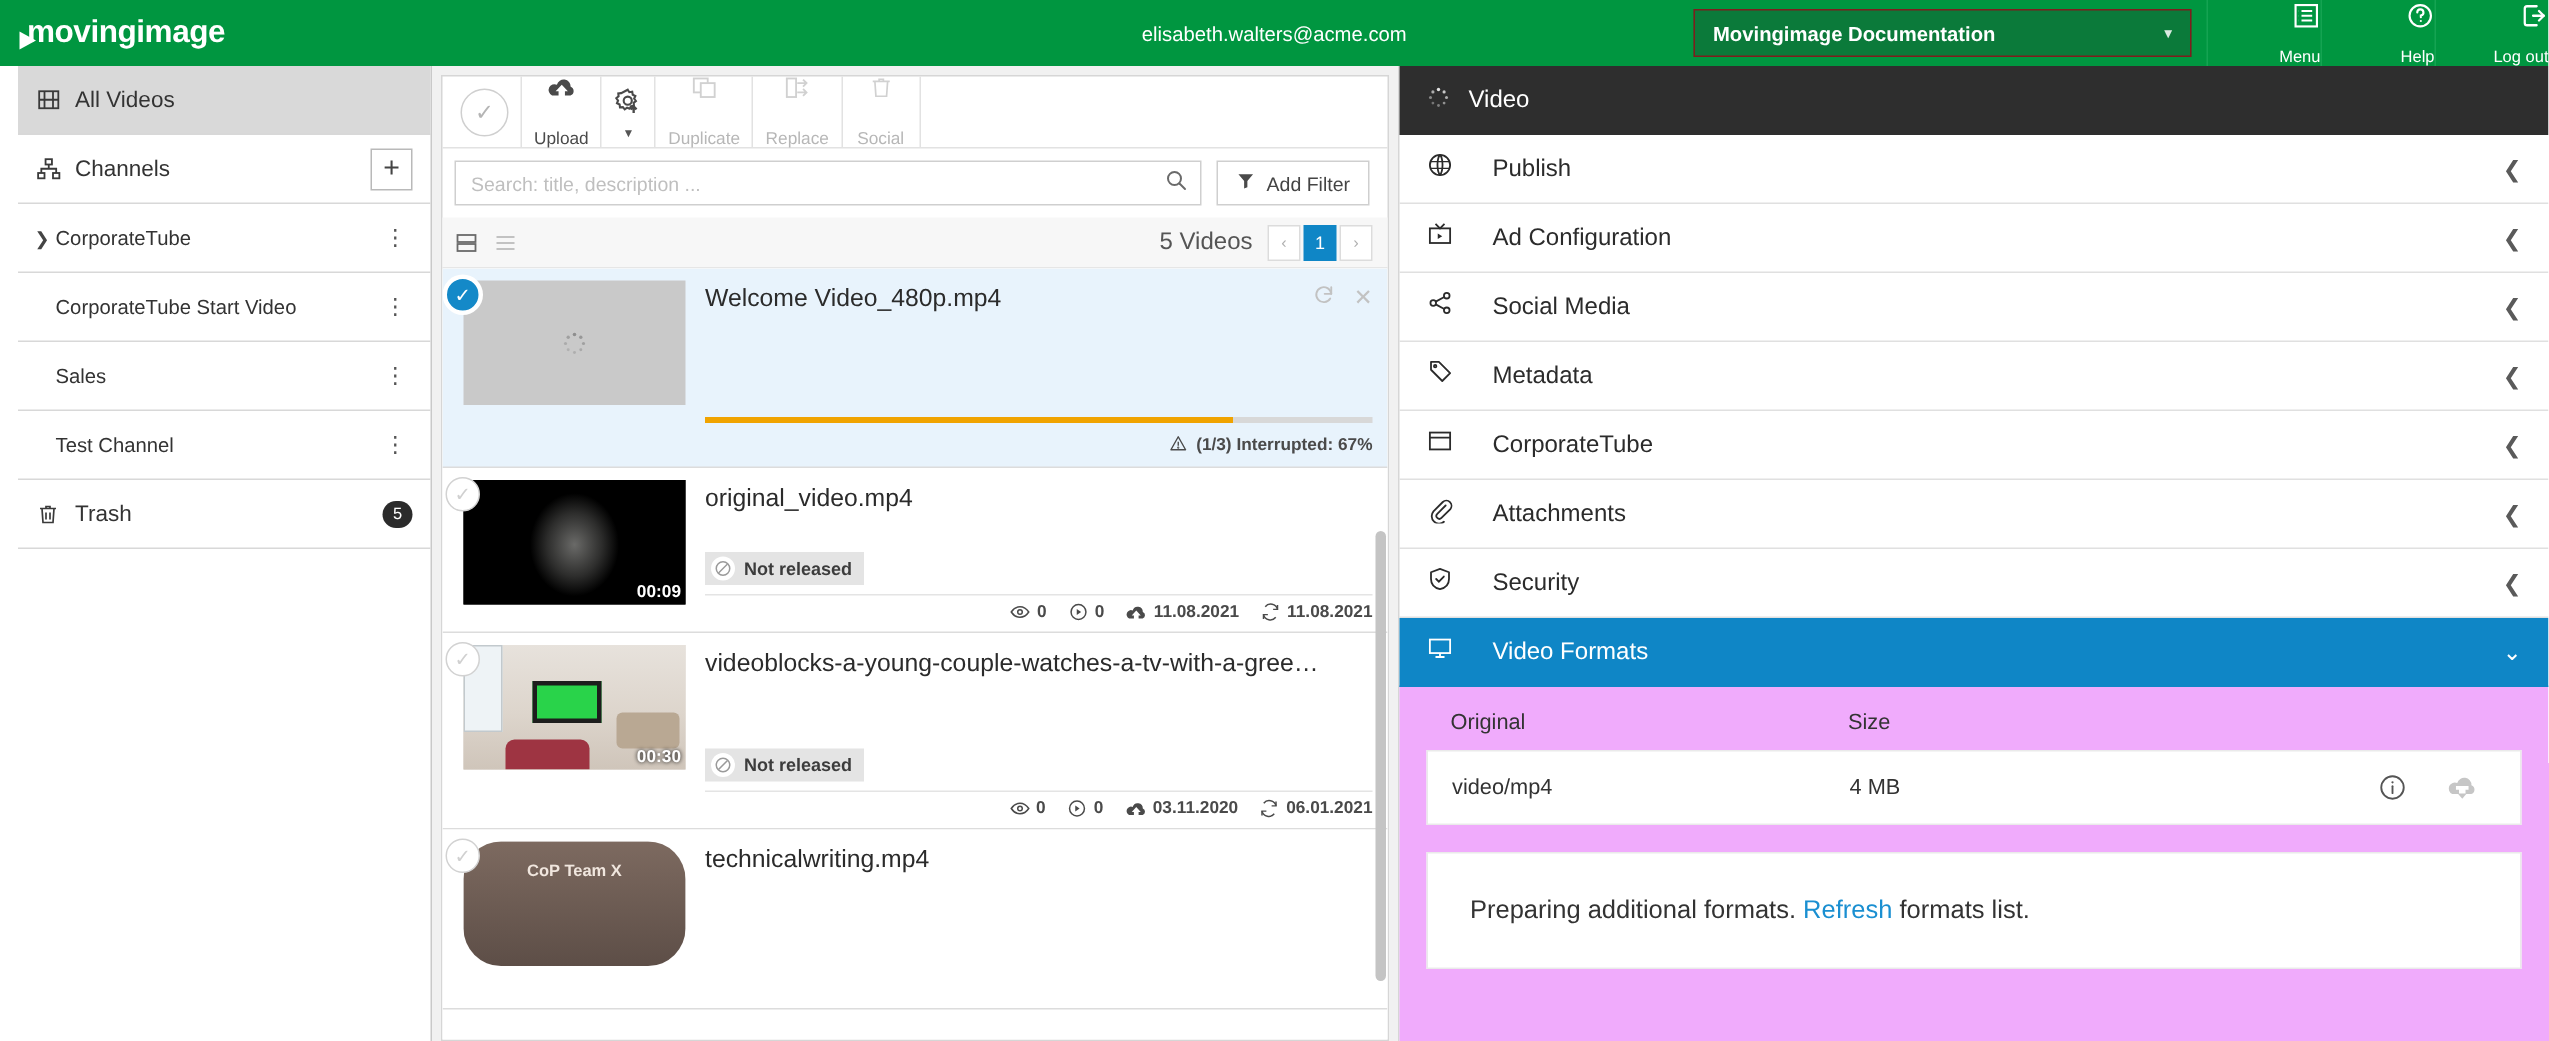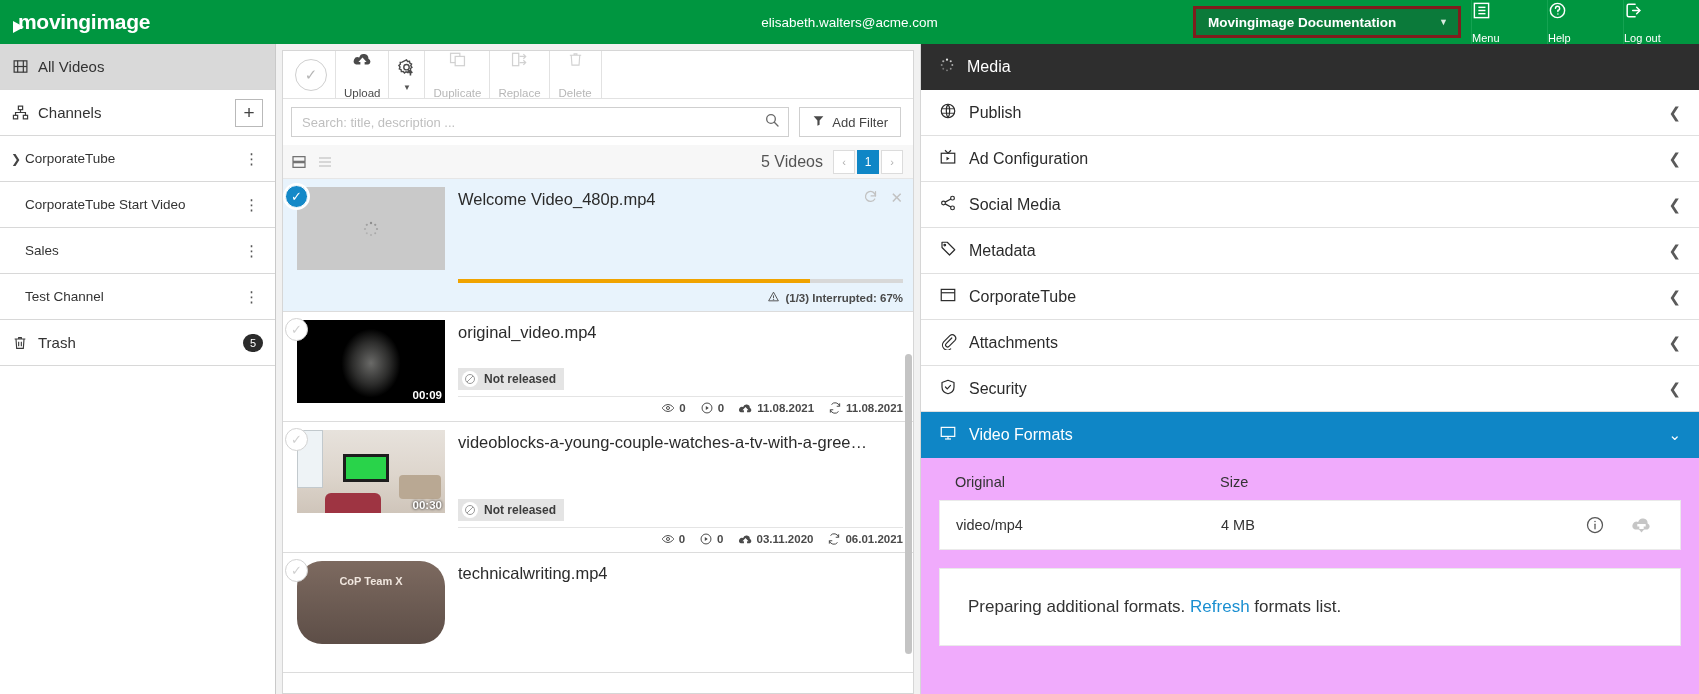--- a/index.html
+++ b/index.html
@@ -23,34 +23,34 @@
     position: absolute; left: -1px; bottom: 1px; width: 0; height: 0;
     border-left: 11px solid #fff; border-top: 6px solid transparent; border-bottom: 6px solid transparent;
   }
   .header-user {
     position: absolute; left: 0; right: 0; top: 0; height: 44px;
     display: flex; align-items: center; justify-content: center;
     font-size: 13.5px; pointer-events: none;
   }
   .header-right { margin-left: auto; display: flex; align-items: center; z-index: 3; }
   .tenant-select {
-    width: 268px; height: 32px; background: #0b7a3a; border: 3px solid #7f1d1d;
+    width: 332px; height: 32px; background: #0b7a3a; border: 1px solid #7f1d1d;
     display: flex; align-items: center; padding: 0 10px 0 12px; font-size: 13.5px;
     font-weight: bold; margin-right: 10px; cursor: pointer;
   }
   .tenant-select .caret { margin-left: auto; font-size: 9px; opacity: .85; }
   .hdr-btn {
     width: 76px; height: 44px; display: flex; flex-direction: column;
-    align-items: flex-start; justify-content: center; gap: 12px; cursor: pointer;
+    align-items: flex-end; justify-content: center; gap: 12px; cursor: pointer;
     border-left: 1px solid #15a352; font-size: 11px;
   }
   .hdr-btn svg { display:block; }
 
   
-  .body { flex: 1; display: flex; min-height: 0; }
+  .body { flex: 1; display: flex; min-height: 0; margin-left: 12px; }
 
   
   .sidebar { width: 276px; flex: 0 0 276px; background: #fff; border-right: 1px solid #c9c9c9; }
   .side-row {
     height: 46px; display: flex; align-items: center; padding: 0 12px;
     border-bottom: 1px solid #d8d8d8; font-size: 15px; cursor: pointer; position: relative;
   }
   .side-row.active { background: #d9d9d9; }
   .side-row .ico { width: 26px; display: flex; align-items: center; color: #3a3a3a; }
   .side-row .lbl { flex: 1; }
@@ -140,21 +140,21 @@
   .progbar { height: 4px; background: #d8d8d8; width: 100%; position: relative; }
   .progbar i { position: absolute; left: 0; top: 0; bottom: 0; background: #f0a300; display:block; }
   .progstat { display: flex; justify-content: flex-end; align-items: center; gap: 5px; font-size: 11.5px; font-weight: bold; color: #4a4a4a; margin-top: 7px; }
   .cscroll { position: absolute; right: 1px; top: 175px; width: 7px; bottom: 1px; }
   .cscroll i { position:absolute; left:0; right:0; top:0; height: 300px; background: #c4c4c4; border-radius: 4px; display:block;}
 
   
   .right { flex: 1; background: #fff; border-left: 1px solid #d6d6d6; display: flex; flex-direction: column; min-width:0;}
   .rp-head { height: 46px; background: #2e2e2e; color: #fff; display: flex; align-items: center; gap: 12px; padding: 0 18px; font-size: 16px; }
   .rp-row {
-    height: 46px; display: flex; align-items: center; gap: 12px; padding: 0 18px;
+    height: 46px; display: flex; align-items: center; gap: 26px; padding: 0 18px;
     border-bottom: 1px solid #e0e0e0; font-size: 16px; color: #2b2b2b; cursor: pointer;
   }
   .rp-row .chev { margin-left: auto; color: #5a5a5a; font-size: 15px; }
   .rp-row.open { background: #0f86c6; color: #fff; border-bottom-color: #0f86c6; }
   .rp-row.open .chev { color: #fff; }
   .rp-content { background: #f0abfc; flex: 1; padding: 16px 18px 0 18px; min-height:0; }
   .fmt-head { display: flex; font-size: 14.5px; color: #333; padding: 0 16px 10px 16px; }
   .fmt-head .c1 { width: 265px; }
   .fmt-row {
     background: #fff; border: 1px solid #eaeaea; display: flex; align-items: center;
@@ -324,21 +324,21 @@
               </svg>
             </span>
             <span>Replace</span>
           </div>
           <div class="tb-btn disabled">
             <span>
               <svg width="17" height="17" viewBox="0 0 24 24" fill="none" stroke="#9a9a9a" stroke-width="1.6">
                 <path d="M4 6h16M10 6V4h4v2M6 6l1 14h10l1-14"></path>
               </svg>
             </span>
-            <span>Delete</span>
+            <span>Social</span>
           </div>
           <div class="tb-spacer"></div>
         </div>
 
         <div class="searchbar">
           <div class="search-input-wrap">
             <input type="text" placeholder="Search: title, description ..." style="">
             <span>
               <svg width="16" height="16" viewBox="0 0 24 24" fill="none" stroke="#6a6a6a" stroke-width="2">
                 <circle cx="10.5" cy="10.5" r="6.5"></circle>
@@ -556,21 +556,21 @@
             <circle cx="12" cy="4" r="1.7"></circle>
               <circle cx="17.6" cy="6.4" r="1.6" opacity=".85"></circle>
             <circle cx="20" cy="12" r="1.5" opacity=".7"></circle>
               <circle cx="17.6" cy="17.6" r="1.4" opacity=".55"></circle>
             <circle cx="12" cy="20" r="1.4" opacity=".45"></circle>
               <circle cx="6.4" cy="17.6" r="1.4" opacity=".4"></circle>
             <circle cx="4" cy="12" r="1.5" opacity=".5"></circle>
               <circle cx="6.4" cy="6.4" r="1.6" opacity=".7"></circle>
           </svg>
         </span>
-        <span>Media</span>
+        <span>Video</span>
       </div>
 
       <div class="rp-row">
         <span>
           <svg width="18" height="18" viewBox="0 0 24 24" fill="none" stroke="#2b2b2b" stroke-width="1.6">
               <circle cx="12" cy="12" r="9"></circle>
               <path d="M12 3c-3 3.5-3 14 0 18M12 3c3 3.5 3 14 0 18"></path>
               <path d="M3.5 9h17M3.5 15h17" stroke-width="1.2"></path>
             </svg>
         </span>

